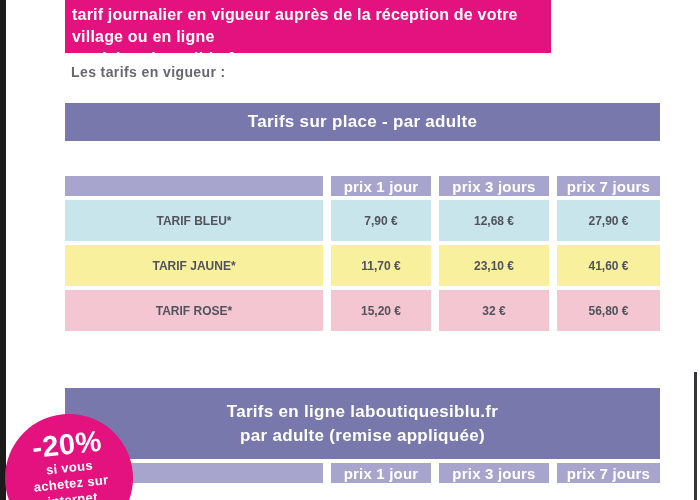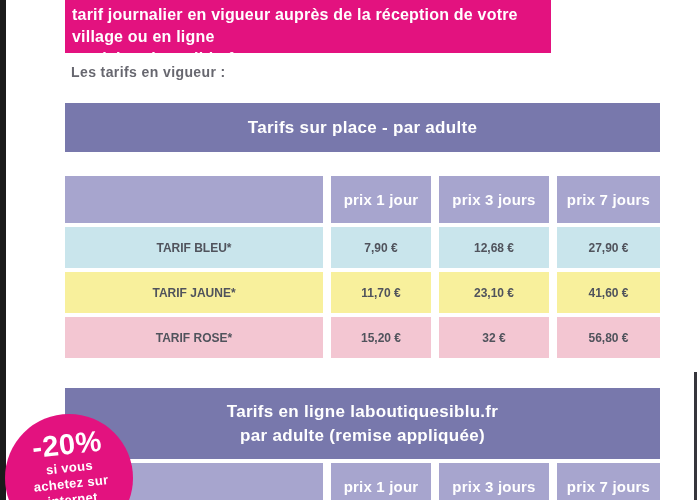--- a/index.html
+++ b/index.html
@@ -19,35 +19,35 @@
   }
   .heading{
     position:absolute;left:71px;top:64px;
     font-size:14px;font-weight:bold;color:var(--heading_text);letter-spacing:0.4px;
   }
   .band{
     position:absolute;left:65px;width:595px;background:var(--purple_band);
     color:#fff;font-weight:bold;font-size:17px;letter-spacing:0.3px;
     display:flex;flex-direction:column;align-items:center;justify-content:center;text-align:center;
   }
-  .band1{top:103px;height:49px;}
+  .band1{top:103px;height:38px;}
   .band2{top:388px;height:71px;line-height:24px;}
 
   .grid{
     position:absolute;left:65px;width:595px;
     display:grid;grid-template-columns:258px 100px 110px 103px;
     column-gap:8px;row-gap:4px;
   }
   .grid1{top:176px;}
   .grid2{top:463px;}
   .cell{
     display:flex;align-items:center;justify-content:center;
     font-weight:bold;font-size:12px;color:var(--cell_text);
   }
-  .hcell{height:47px;background:var(--header_cell);color:#fff;font-size:15px;letter-spacing:0.2px;}
+  .hcell{height:20px;background:var(--header_cell);color:#fff;font-size:15px;letter-spacing:0.2px;}
   .dcell{height:41px;}
   .bg-blue{background:var(--row_blue);}
   .bg-yellow{background:var(--row_yellow);text-align:center;}
   .bg-pink{background:var(--row_pink);}
 
   .badge{
     position:absolute;left:5px;top:414px;width:128px;height:128px;border-radius:50%;
     background:var(--magenta);color:#fff;z-index:5;
     display:flex;flex-direction:column;align-items:center;text-align:center;
   }

